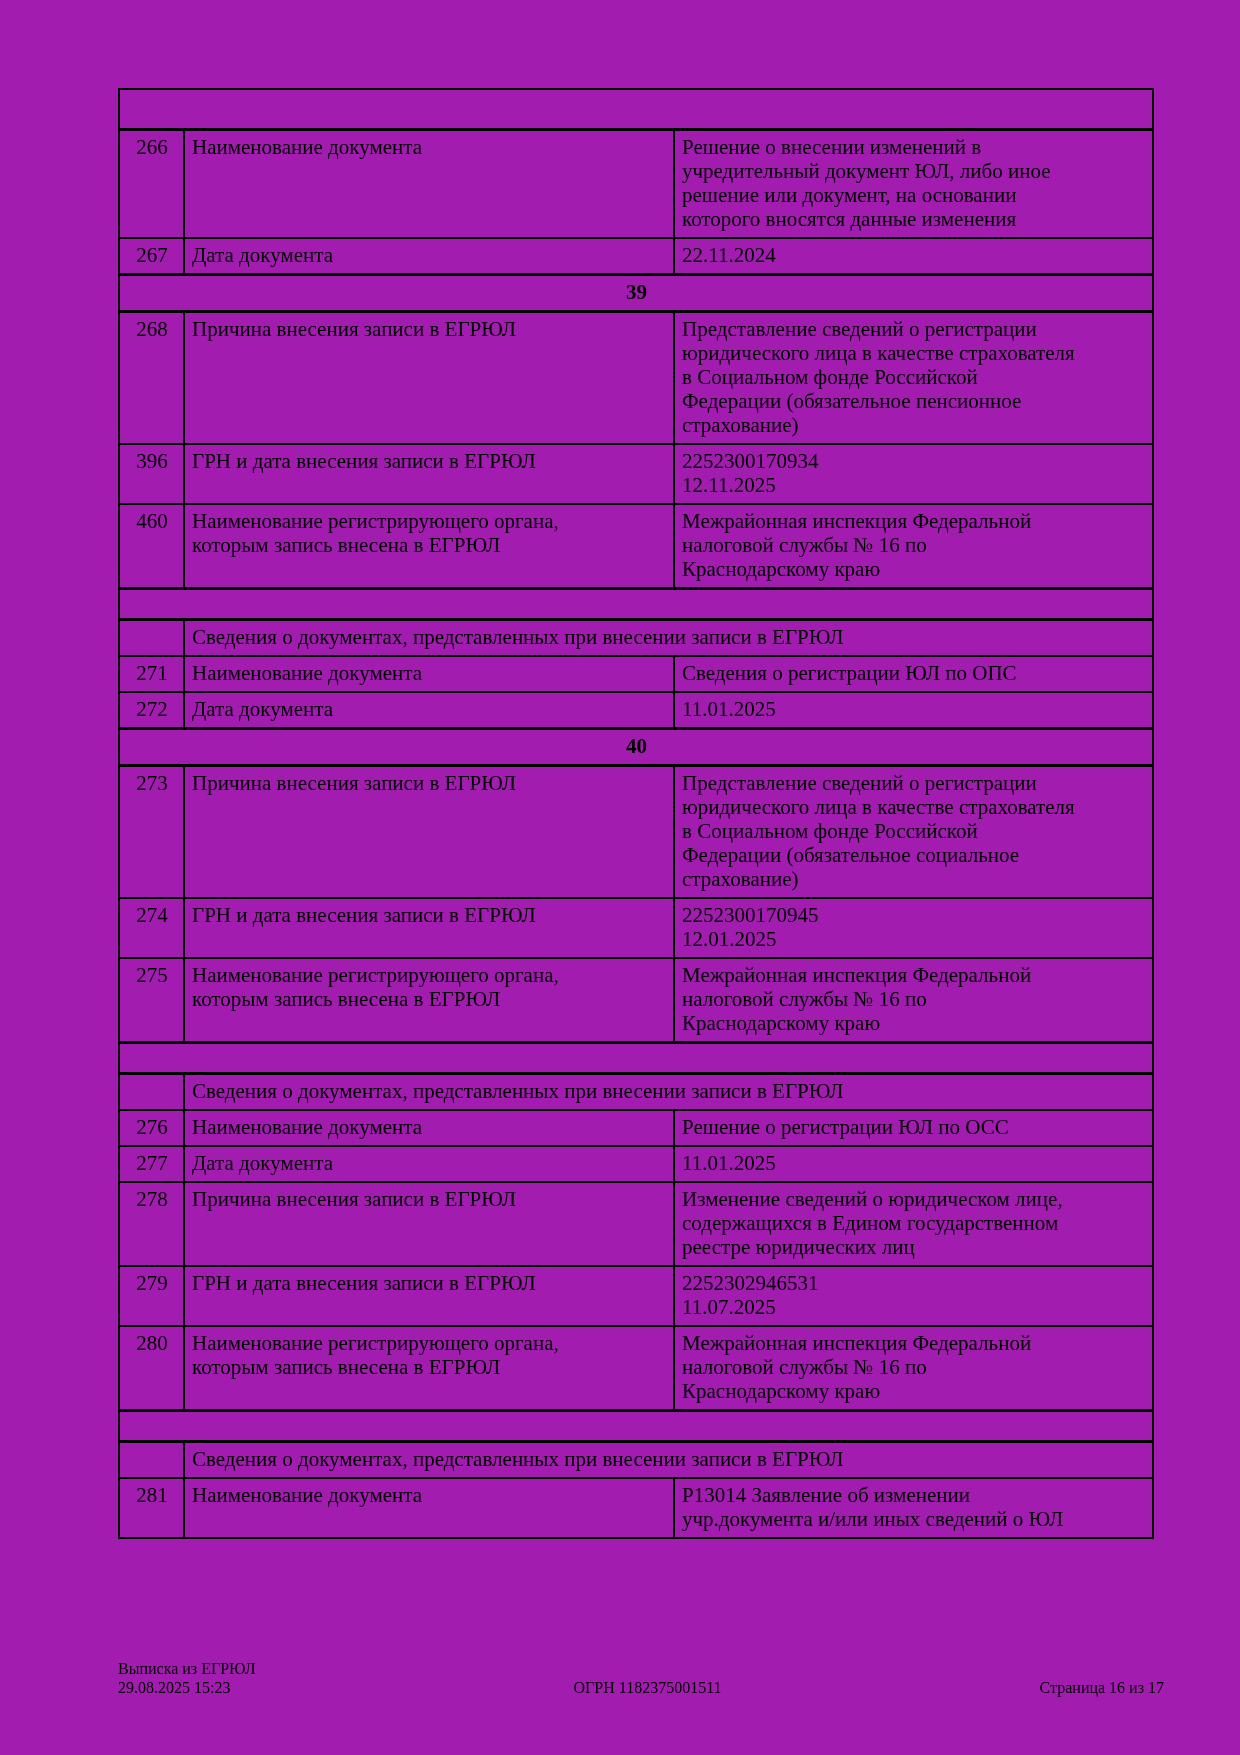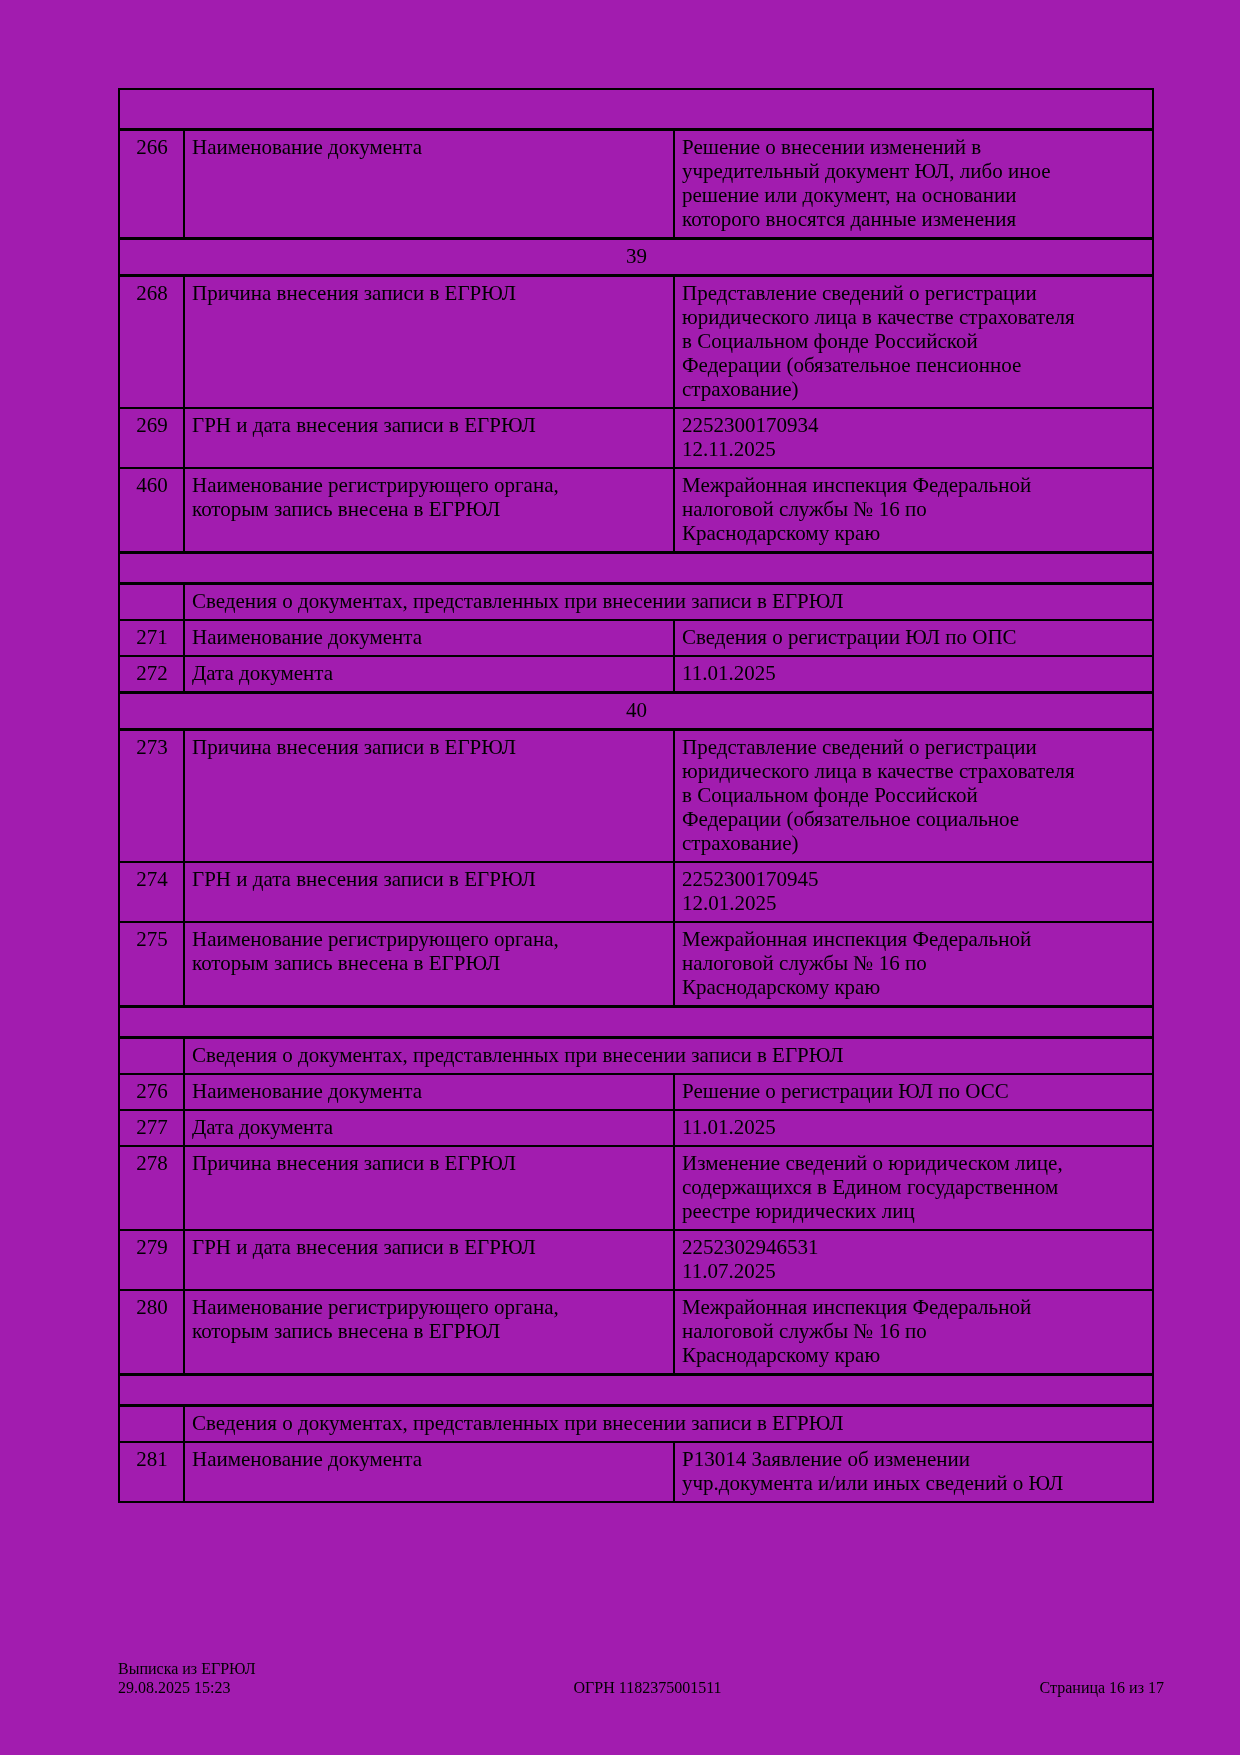--- a/index.html
+++ b/index.html
@@ -36,21 +36,21 @@
   td.num {
     text-align: center;
     padding-left: 2px;
     padding-right: 2px;
   }
   tr.r-empty td {
     height: 28px;
     border-bottom-width: 3px;
   }
   tr.r-section td {
-    font-weight: normal;
+    font-weight: bold;
     text-align: center;
     height: 24px;
     border-top-width: 3px;
     border-bottom-width: 3px;
   }
   tr.r-spacer td {
     height: 18px;
     border-top-width: 3px;
     border-bottom-width: 3px;
   }
@@ -89,36 +89,41 @@
       </tr>
 
       <tr>
         <td class="num">266</td>
         <td class="lbl">Наименование документа</td>
         <td class="val">Решение о внесении изменений в
 учредительный документ ЮЛ, либо иное
 решение или документ, на основании
 которого вносятся данные изменения</td>
       </tr>
+      <tr>
+        <td class="num">267</td>
+        <td class="lbl">Дата документа</td>
+        <td class="val">22.11.2024</td>
+      </tr>
 
       <tr class="r-section">
         <td colspan="3">39</td>
       </tr>
 
       <tr>
         <td class="num">268</td>
         <td class="lbl">Причина внесения записи в ЕГРЮЛ</td>
         <td class="val">Представление сведений о регистрации
 юридического лица в качестве страхователя
 в Социальном фонде Российской
 Федерации (обязательное пенсионное
 страхование)</td>
       </tr>
       <tr>
-        <td class="num">269</td>
+        <td class="num">396</td>
         <td class="lbl">ГРН и дата внесения записи в ЕГРЮЛ</td>
         <td class="val">2252300170934
 12.11.2025</td>
       </tr>
       <tr>
         <td class="num">460</td>
         <td class="lbl">Наименование регистрирующего органа,
 которым запись внесена в ЕГРЮЛ</td>
         <td class="val">Межрайонная инспекция Федеральной
 налоговой службы № 16 по

